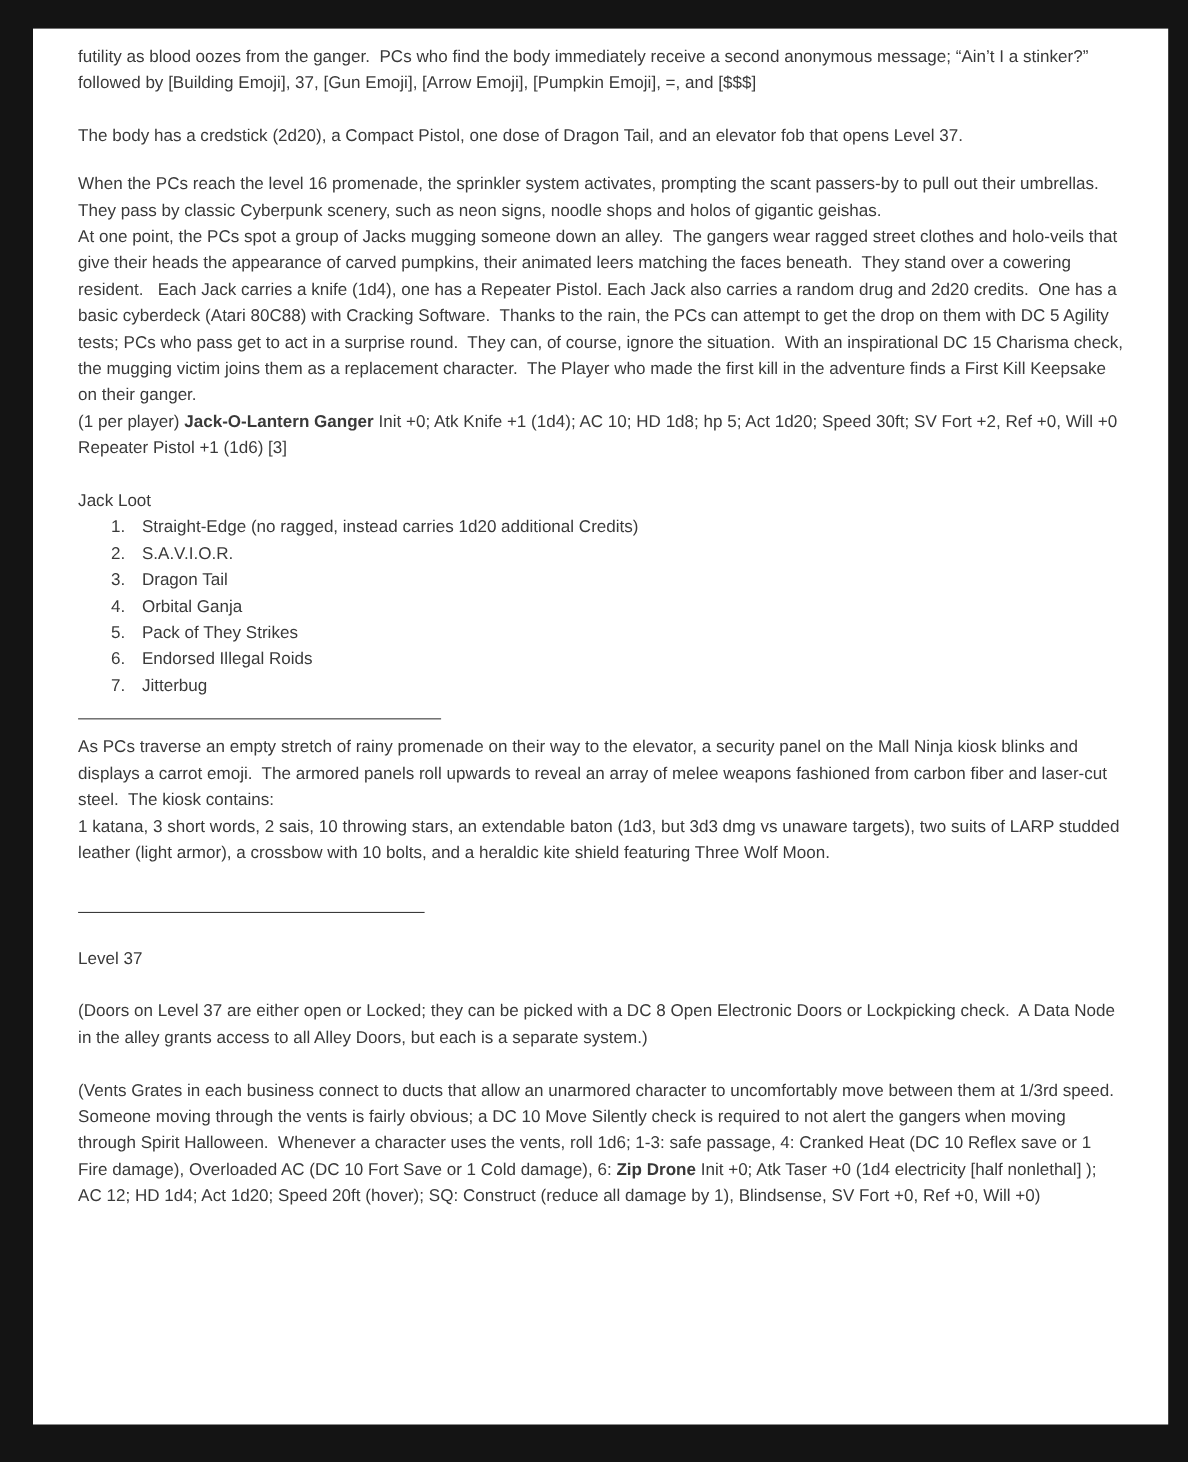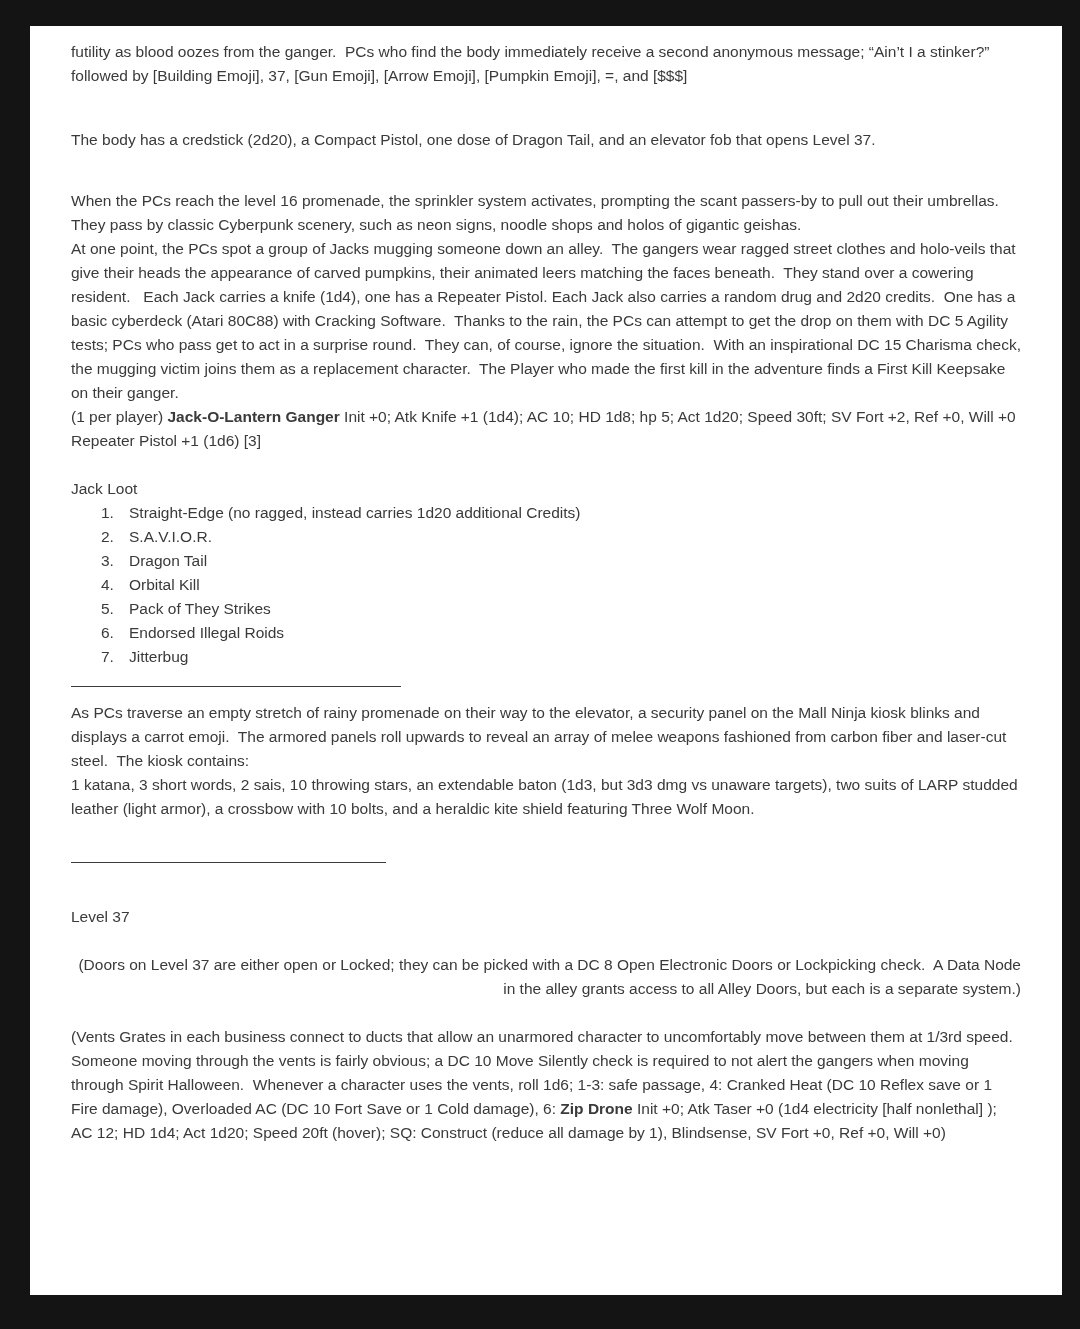--- a/index.html
+++ b/index.html
@@ -63,42 +63,42 @@
     height: 0;
     border-bottom: 1px solid #3a3a3a;
   }
 </style>
 </head>
 <body style="background: rgb(20, 20, 20);">
 
 <div class="canvas">
   <div class="paper" style="background: rgb(255, 255, 255); color: rgb(58, 58, 58);">
       <p class="para"><span>futility as blood oozes from the ganger.  PCs who find the body immediately receive a second anonymous message; “Ain’t I a stinker?” followed by [Building Emoji], 37, [Gun Emoji], [Arrow Emoji], [Pumpkin Emoji], =, and [$$$]</span></p>
-      <p class="para" style="margin-top: 40px;"><span>The body has a credstick (2d20), a Compact Pistol, one dose of Dragon Tail, and an elevator fob that opens Level 37.</span></p>
-      <p class="para" style="margin-top: 37px;"><span>When the PCs reach the level 16 promenade, the sprinkler system activates, prompting the scant passers-by to pull out their umbrellas.  They pass by classic Cyberpunk scenery, such as neon signs, noodle shops and holos of gigantic geishas.</span></p>
+      <p class="para" style="margin-top: 24px;"><span>The body has a credstick (2d20), a Compact Pistol, one dose of Dragon Tail, and an elevator fob that opens Level 37.</span></p>
+      <p class="para" style="margin-top: 20px;"><span>When the PCs reach the level 16 promenade, the sprinkler system activates, prompting the scant passers-by to pull out their umbrellas.  They pass by classic Cyberpunk scenery, such as neon signs, noodle shops and holos of gigantic geishas.</span></p>
       <p class="para"><span>At one point, the PCs spot a group of Jacks mugging someone down an alley.  The gangers wear ragged street clothes and holo-veils that give their heads the appearance of carved pumpkins, their animated leers matching the faces beneath.  They stand over a cowering resident.   Each Jack carries a knife (1d4), one has a Repeater Pistol. Each Jack also carries a random drug and 2d20 credits.  One has a basic cyberdeck (Atari 80C88) with Cracking Software.  Thanks to the rain, the PCs can attempt to get the drop on them with DC 5 Agility tests; PCs who pass get to act in a surprise round.  They can, of course, ignore the situation.  With an inspirational DC 15 Charisma check, the mugging victim joins them as a replacement character.  The Player who made the first kill in the adventure finds a First Kill Keepsake on their ganger.</span></p>
       <p class="para" style=""><span>(1 per player) </span><span class="bold">Jack-O-Lantern Ganger</span><span> Init +0; Atk Knife +1 (1d4); AC 10; HD 1d8; hp 5; Act 1d20; Speed 30ft; SV Fort +2, Ref +0, Will +0</span></p>
       <p class="para"><span>Repeater Pistol +1 (1d6) [3]</span></p>
       <p class="para" style="margin-top: 24px;"><span>Jack Loot</span></p>
       <ol class="num-list">
         <li>
           <span class="num">1.</span>
           <span class="li-text">Straight-Edge (no ragged, instead carries 1d20 additional Credits)</span>
         </li>
         <li>
           <span class="num">2.</span>
           <span class="li-text">S.A.V.I.O.R.</span>
         </li>
         <li>
           <span class="num">3.</span>
           <span class="li-text">Dragon Tail</span>
         </li>
         <li>
           <span class="num">4.</span>
-          <span class="li-text">Orbital Kill</span>
+          <span class="li-text">Orbital Ganja</span>
         </li>
         <li>
           <span class="num">5.</span>
           <span class="li-text">Pack of They Strikes</span>
         </li>
         <li>
           <span class="num">6.</span>
           <span class="li-text">Endorsed Illegal Roids</span>
         </li>
         <li>
@@ -107,17 +107,17 @@
         </li>
       </ol>
       <div class="rule">
         <div class="rule-line" style="width: 330px;"></div>
       </div>
       <p class="para" style="margin-top: 8px;"><span>As PCs traverse an empty stretch of rainy promenade on their way to the elevator, a security panel on the Mall Ninja kiosk blinks and displays a carrot emoji.  The armored panels roll upwards to reveal an array of melee weapons fashioned from carbon fiber and laser-cut steel.  The kiosk contains:</span></p>
       <p class="para"><span>1 katana, 3 short words, 2 sais, 10 throwing stars, an extendable baton (1d3, but 3d3 dmg vs unaware targets), two suits of LARP studded leather (light armor), a crossbow with 10 bolts, and a heraldic kite shield featuring Three Wolf Moon.</span></p>
       <div class="rule" style="margin-top: 24px;">
         <div class="rule-line" style="width: 315px;"></div>
       </div>
-      <p class="para" style="margin-top: 36px;"><span>Level 37</span></p>
-      <p class="para" style="margin-top: 24px; text-align: right;"><span>(Doors on Level 37 are either open or Locked; they can be picked with a DC 8 Open Electronic Doors or Lockpicking check.  A Data Node in the alley grants access to all Alley Doors, but each is a separate system.)</span></p>
+      <p class="para" style="margin-top: 24px;"><span>Level 37</span></p>
+      <p class="para" style="margin-top: 24px;"><span>(Doors on Level 37 are either open or Locked; they can be picked with a DC 8 Open Electronic Doors or Lockpicking check.  A Data Node in the alley grants access to all Alley Doors, but each is a separate system.)</span></p>
       <p class="para" style="margin-top: 24px;"><span>(Vents Grates in each business connect to ducts that allow an unarmored character to uncomfortably move between them at 1/3rd speed.  Someone moving through the vents is fairly obvious; a DC 10 Move Silently check is required to not alert the gangers when moving through Spirit Halloween.  Whenever a character uses the vents, roll 1d6; 1-3: safe passage, 4: Cranked Heat (DC 10 Reflex save or 1 Fire damage), Overloaded AC (DC 10 Fort Save or 1 Cold damage), 6: </span><span class="bold">Zip Drone</span><span> Init +0; Atk Taser +0 (1d4 electricity [half nonlethal] ); AC 12; HD 1d4; Act 1d20; Speed 20ft (hover); SQ: Construct (reduce all damage by 1), Blindsense, SV Fort +0, Ref +0, Will +0)</span></p>
     </div>
 </div>
 
 </body></html>

